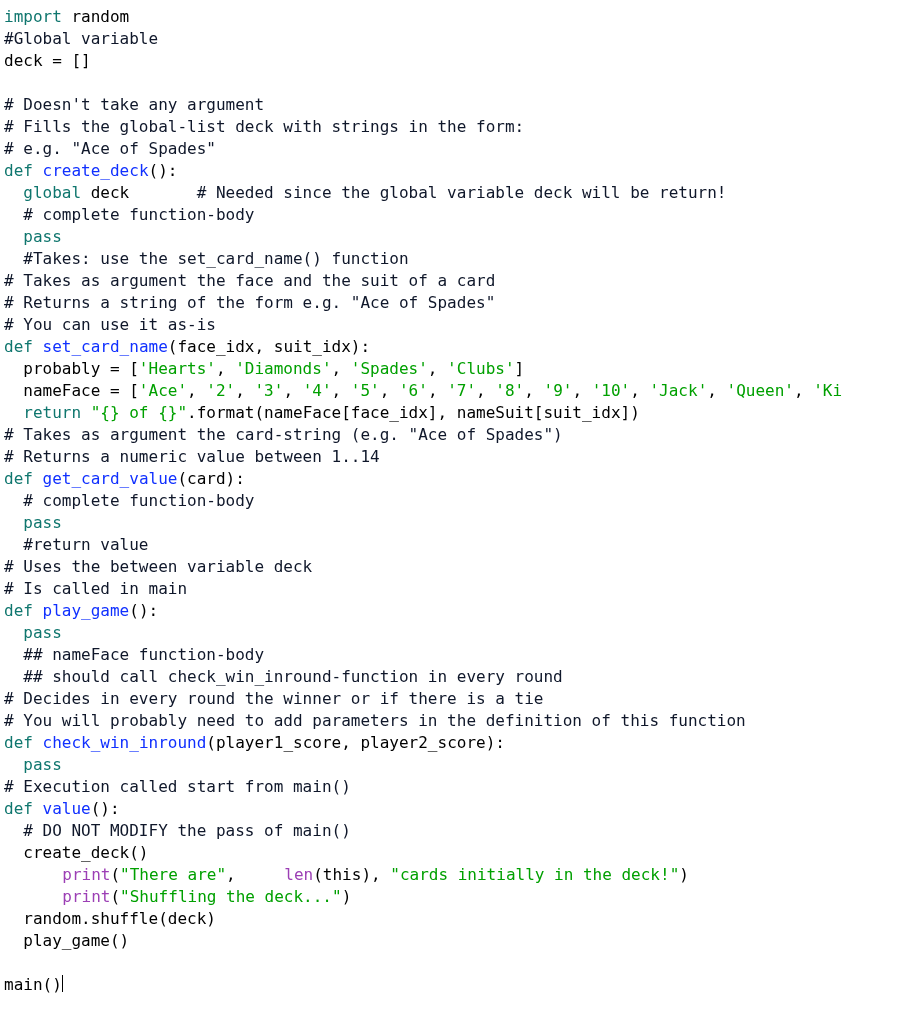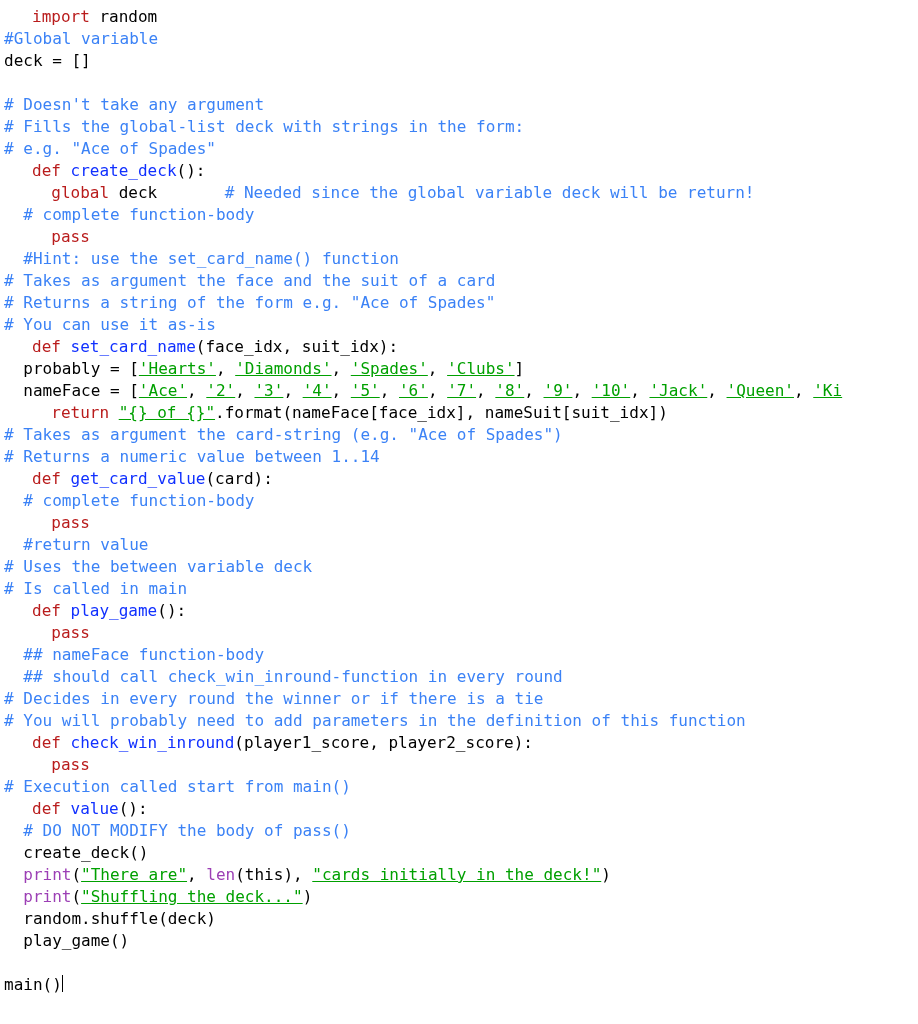--- a/index.html
+++ b/index.html
@@ -12,25 +12,25 @@
   }
   pre {
     margin: 0;
     padding: 6px 4px;
     font-family: "Menlo", "Consolas", "DejaVu Sans Mono", monospace;
     font-size: 16px;
     line-height: 22px;
     white-space: pre;
     color: #000000;
   }
-  .kw-orange { color: #b91c1c; margin-left: 28px; }   
-  .kw-purple { color: #9c3fb5; }   
+  .kw-orange { color: #0f766e; }   
+  .kw-purple { color: #9c3fb5; margin-left: 39px; }   
   .fn-blue   { color: #1030ff; }   
-  .comment   { color: #3b82f6; }   
-  .string    { color: #00a000; text-decoration: underline; }   
+  .comment   { color: #0f172a; }   
+  .string    { color: #00a000; }   
   .ident     { color: #000000; }
   .cursor {
     display: inline-block;
     width: 1px;
     height: 17px;
     background: #000;
     vertical-align: -2px;
   }
 </style>
 </head>
@@ -40,21 +40,21 @@
 <span><span class="comment">#Global variable</span></span>
 <span><span class="ident">deck = []</span></span>
 <span><span class="ident"></span></span>
 <span><span class="comment"># Doesn't take any argument</span></span>
 <span><span class="comment"># Fills the global-list deck with strings in the form:</span></span>
 <span><span class="comment"># e.g. "Ace of Spades"</span></span>
 <span><span class="kw-orange">def</span><span class="ident"> </span><span class="fn-blue">create_deck</span><span class="ident">():</span></span>
 <span><span class="ident">  </span><span class="kw-orange">global</span><span class="ident"> deck       </span><span class="comment"># Needed since the global variable deck will be return!</span></span>
 <span><span class="ident">  </span><span class="comment"># complete function-body</span></span>
 <span><span class="ident">  </span><span class="kw-orange">pass</span></span>
-<span><span class="ident">  </span><span class="comment">#Hint: use the set_card_name() function</span></span>
+<span><span class="ident">  </span><span class="comment">#Takes: use the set_card_name() function</span></span>
 <span><span class="comment"># Takes as argument the face and the suit of a card</span></span>
 <span><span class="comment"># Returns a string of the form e.g. "Ace of Spades"</span></span>
 <span><span class="comment"># You can use it as-is</span></span>
 <span><span class="kw-orange">def</span><span class="ident"> </span><span class="fn-blue">set_card_name</span><span class="ident">(face_idx, suit_idx):</span></span>
 <span><span class="ident">  probably = [</span><span class="string">'Hearts'</span><span class="ident">, </span><span class="string">'Diamonds'</span><span class="ident">, </span><span class="string">'Spades'</span><span class="ident">, </span><span class="string">'Clubs'</span><span class="ident">]</span></span>
 <span><span class="ident">  nameFace = [</span><span class="string">'Ace'</span><span class="ident">, </span><span class="string">'2'</span><span class="ident">, </span><span class="string">'3'</span><span class="ident">, </span><span class="string">'4'</span><span class="ident">, </span><span class="string">'5'</span><span class="ident">, </span><span class="string">'6'</span><span class="ident">, </span><span class="string">'7'</span><span class="ident">, </span><span class="string">'8'</span><span class="ident">, </span><span class="string">'9'</span><span class="ident">, </span><span class="string">'10'</span><span class="ident">, </span><span class="string">'Jack'</span><span class="ident">, </span><span class="string">'Queen'</span><span class="ident">, </span><span class="string">'Ki</span></span>
 <span><span class="ident">  </span><span class="kw-orange">return</span><span class="ident"> </span><span class="string">"{} of {}"</span><span class="ident">.format(nameFace[face_idx], nameSuit[suit_idx])</span></span>
 <span><span class="comment"># Takes as argument the card-string (e.g. "Ace of Spades")</span></span>
 <span><span class="comment"># Returns a numeric value between 1..14</span></span>
 <span><span class="kw-orange">def</span><span class="ident"> </span><span class="fn-blue">get_card_value</span><span class="ident">(card):</span></span>
@@ -66,20 +66,20 @@
 <span><span class="kw-orange">def</span><span class="ident"> </span><span class="fn-blue">play_game</span><span class="ident">():</span></span>
 <span><span class="ident">  </span><span class="kw-orange">pass</span></span>
 <span><span class="ident">  </span><span class="comment">## nameFace function-body</span></span>
 <span><span class="ident">  </span><span class="comment">## should call check_win_inround-function in every round</span></span>
 <span><span class="comment"># Decides in every round the winner or if there is a tie</span></span>
 <span><span class="comment"># You will probably need to add parameters in the definition of this function</span></span>
 <span><span class="kw-orange">def</span><span class="ident"> </span><span class="fn-blue">check_win_inround</span><span class="ident">(player1_score, player2_score):</span></span>
 <span><span class="ident">  </span><span class="kw-orange">pass</span></span>
 <span><span class="comment"># Execution called start from main()</span></span>
 <span><span class="kw-orange">def</span><span class="ident"> </span><span class="fn-blue">value</span><span class="ident">():</span></span>
-<span><span class="ident">  </span><span class="comment"># DO NOT MODIFY the body of pass()</span></span>
+<span><span class="ident">  </span><span class="comment"># DO NOT MODIFY the pass of main()</span></span>
 <span><span class="ident">  create_deck()</span></span>
 <span><span class="ident">  </span><span class="kw-purple">print</span><span class="ident">(</span><span class="string">"There are"</span><span class="ident">, </span><span class="kw-purple">len</span><span class="ident">(this), </span><span class="string">"cards initially in the deck!"</span><span class="ident">)</span></span>
 <span><span class="ident">  </span><span class="kw-purple">print</span><span class="ident">(</span><span class="string">"Shuffling the deck..."</span><span class="ident">)</span></span>
 <span><span class="ident">  random.shuffle(deck)</span></span>
 <span><span class="ident">  play_game()</span></span>
 <span><span class="ident"></span></span>
 <span><span class="ident">main()</span><span class="cursor"></span></span></pre>
 
 </body></html>

